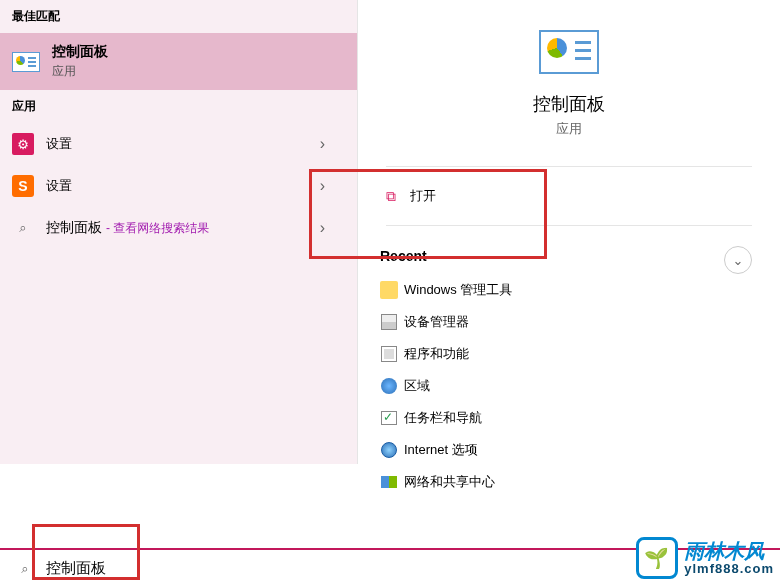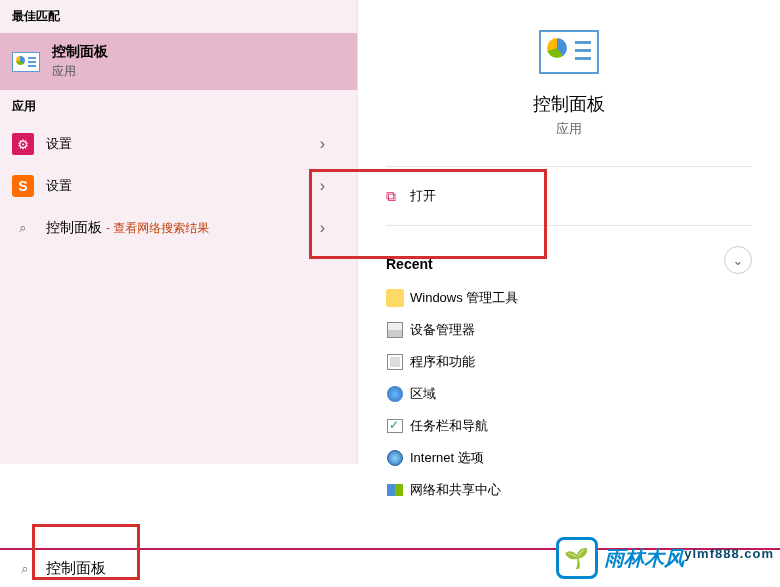--- a/index.html
+++ b/index.html
@@ -111,21 +111,21 @@
       width: 22px;
       height: 22px;
       display: flex;
       align-items: center;
       justify-content: center;
       color: #666;
       flex-shrink: 0;
     }
     .web-item-text { display: flex; align-items: baseline; gap: 4px; }
     .web-item-main { font-size: 14px; }
-    .web-item-sub { font-size: 12px; color: #c2410c; }
+    .web-item-sub { font-size: 12px; color: #a21caf; }
     .preview-header {
       display: flex;
       flex-direction: column;
       align-items: center;
       padding: 30px 20px 20px;
     }
     .cp-icon-large {
       width: 60px;
       height: 44px;
       background: #fff;
@@ -178,21 +178,21 @@
       width: 28px;
       height: 28px;
       border-radius: 50%;
       border: 1px solid #ccc;
       display: flex;
       align-items: center;
       justify-content: center;
       color: #666;
       cursor: pointer;
     }
-    .recent-section { padding: 0 28px; margin-top: 30px; }
+    .recent-section { padding: 0 22px; margin-top: 22px; }
     .recent-header { font-size: 14px; font-weight: 600; margin-bottom: 10px; }
     .recent-item {
       display: flex;
       align-items: center;
       gap: 6px;
       padding: 7px 0;
       cursor: pointer;
       font-size: 13px;
     }
     .recent-icon {
@@ -307,21 +307,21 @@
       height: 42px;
       background: #fff;
       border: 3px solid #0288d1;
       border-radius: 8px;
       display: flex;
       align-items: center;
       justify-content: center;
       color: #2e7d32;
       font-size: 20px;
     }
-    .wm-text { display: flex; flex-direction: row; line-height: 1.1; }
+    .wm-text { display: flex; flex-direction: column; line-height: 1.1; }
     .wm-text-top { font-size: 20px; font-weight: bold; color: #0288d1; font-style: italic; }
     .wm-text-bottom { font-size: 13px; font-weight: bold; color: #0c4a6e; letter-spacing: 1px; }
   </style>
 </head>
 <body>
 
 <div class="container">
   <div class="left-panel">
     <div class="section-header">最佳匹配</div>
     <div class="best-match-item">

